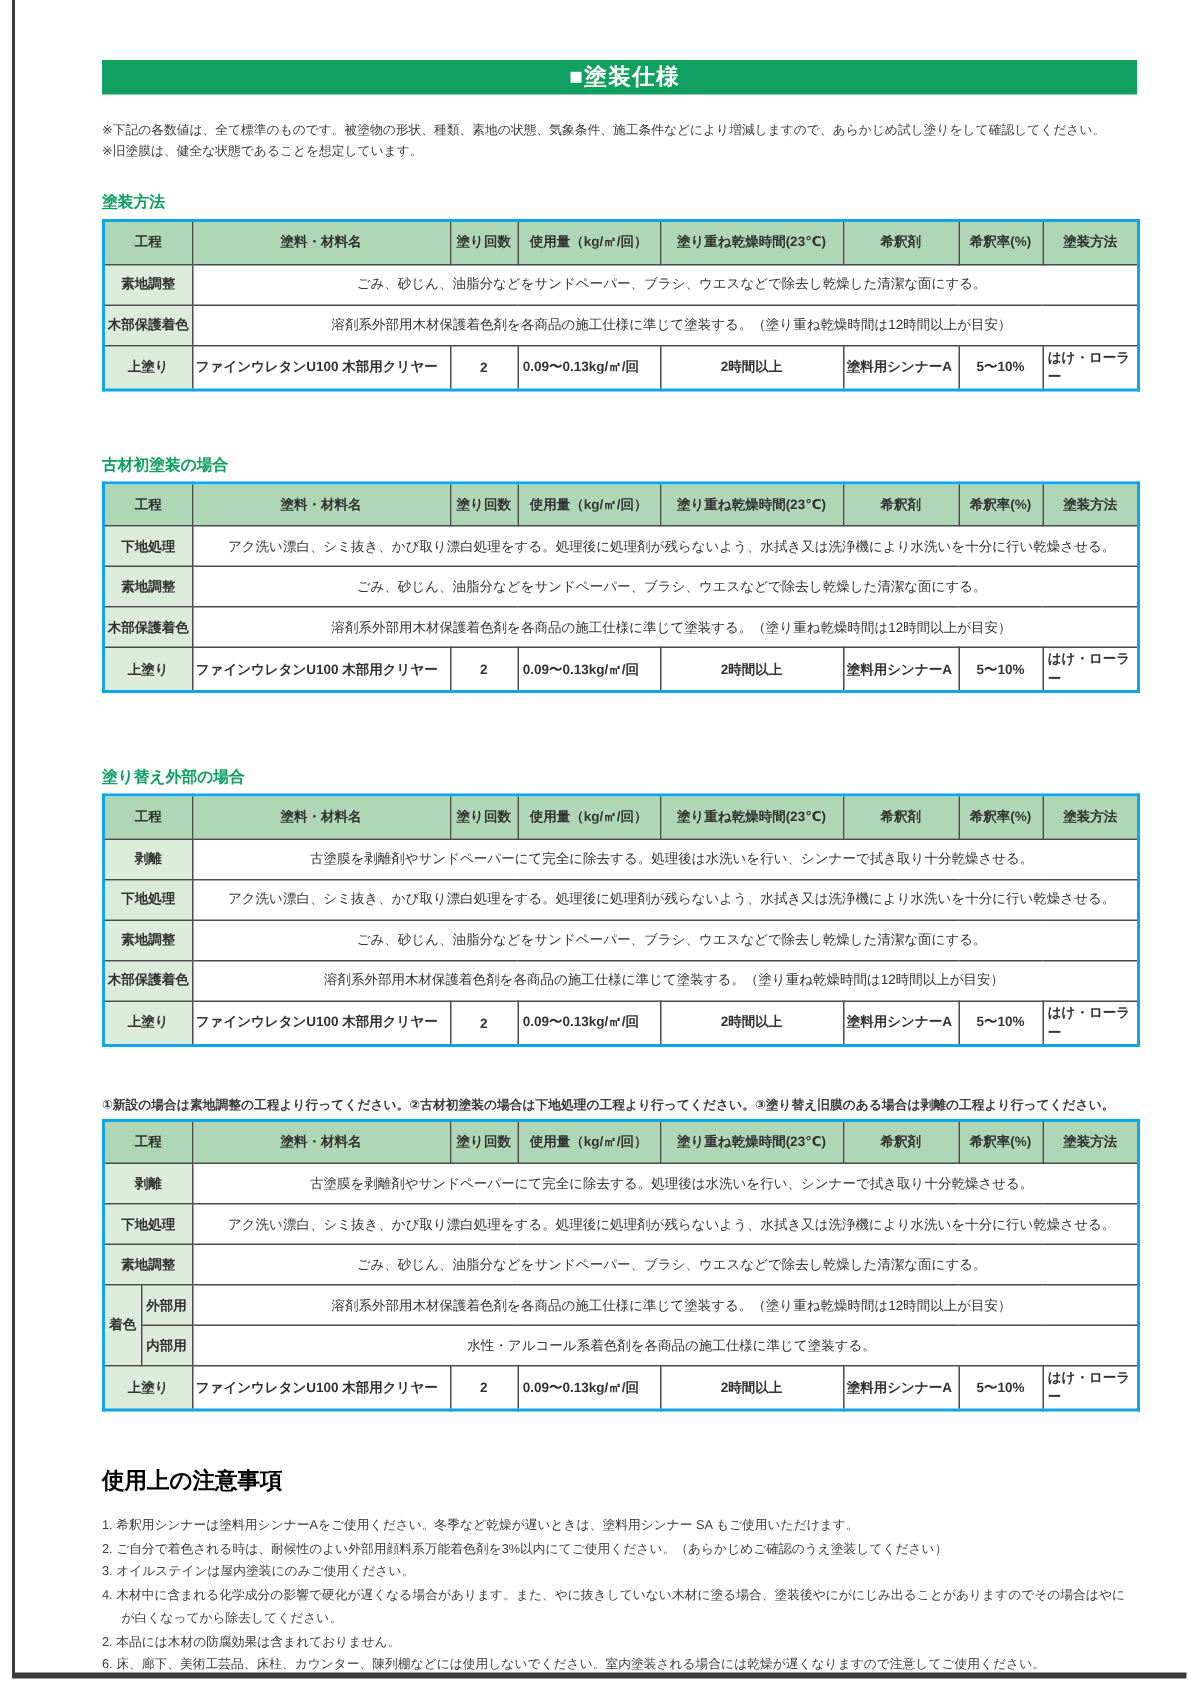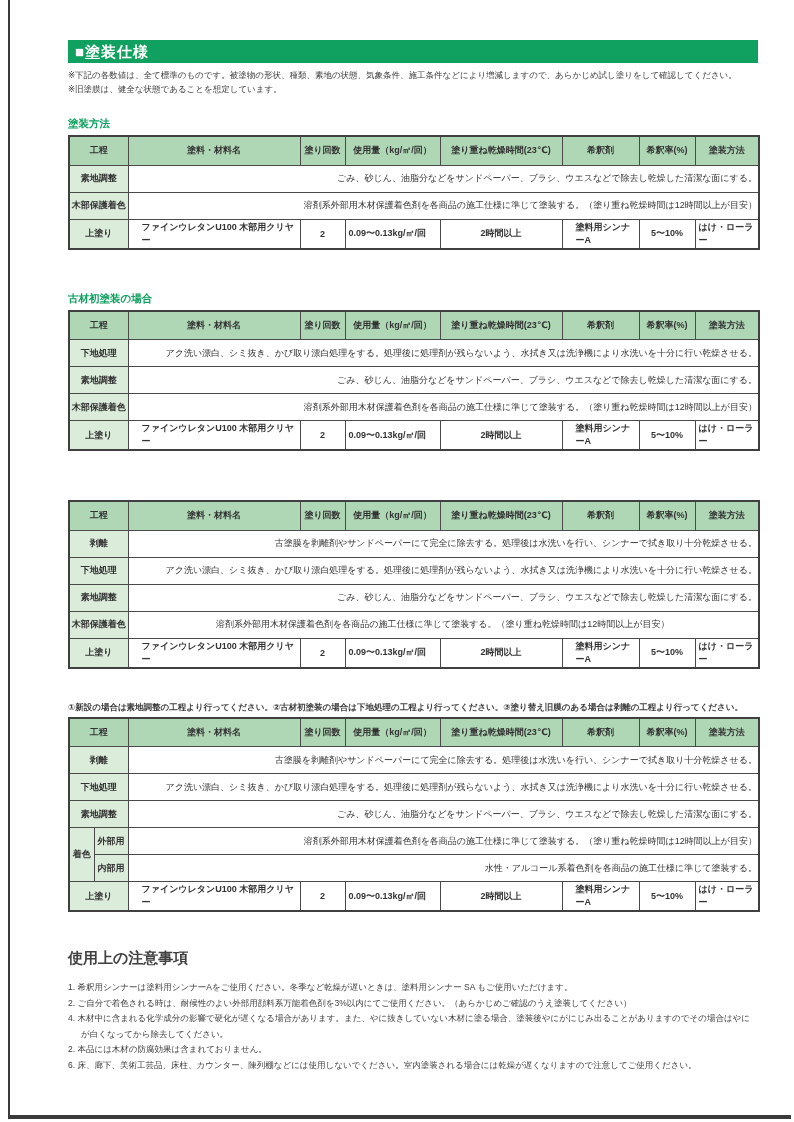--- a/index.html
+++ b/index.html
@@ -2,44 +2,44 @@
 <html><head>
 <meta charset="utf-8">
 <style>
   html,body{margin:0;padding:0;background:#ffffff;}
   body{font-family:"Liberation Sans","DejaVu Sans",sans-serif;color:#333;}
   .page{position:relative;width:794px;height:1122px;background:#fff;overflow:hidden;}
   .frame-left{position:absolute;left:8px;top:0;width:2px;height:1117px;background:#3a3a3a;}
   .frame-bottom{position:absolute;left:8px;top:1115px;width:783px;height:4px;background:#3a3a3a;}
   .content{position:absolute;left:68px;top:0;width:690px;}
   .title-bar{margin-top:40px;height:23px;background:#10a05f;color:#fff;font-weight:bold;
-             font-size:15px;line-height:23px;padding-left:7px;box-sizing:border-box;letter-spacing:1px;}
-  .top-notes{margin-top:6px;font-size:8.5px;line-height:13.5px;color:#3c3c3c;}
+             font-size:15px;line-height:23px;padding-left:7px;box-sizing:border-box;letter-spacing:1px;text-align:center;}
+  .top-notes{margin-top:17px;font-size:8.5px;line-height:13.5px;color:#3c3c3c;}
   .sec{margin:0;}
   .sec-h{margin:0 0 4px 0;font-size:10.5px;font-weight:bold;color:#0fa060;}
   .sec-1{margin-top:21px;}
   .sec-2{margin-top:42px;}
   .sec-3{margin-top:49px;}
   .sec-4{margin-top:32px;}
   .table-note{font-size:8.5px;color:#3c3c3c;margin:0 0 4px 0;line-height:12px;font-weight:bold;}
-  table{border-collapse:collapse;table-layout:fixed;width:690px;border:2px solid #404040;}
+  table{border-collapse:collapse;table-layout:fixed;width:690px;border:2px solid #0ea5e9;}
   th,td{border:1px solid #4a4a4a;box-sizing:border-box;font-size:9px;overflow:hidden;}
   thead tr{height:29px;}
   tr.desc{height:27px;}
   tr.data{height:21px;}
   th{background:#afd7b5;font-weight:bold;text-align:center;padding:0 1px;}
   td.stage{background:#dcecdb;font-weight:bold;text-align:center;padding:0 1px;}
-  td.descc{padding-left:10px;text-align:right;font-weight:500;}
+  td.descc{padding-left:10px;text-align:center;font-weight:500;}
   td.descc.center{text-align:center;padding-left:0;}
   td.val{font-weight:bold;}
   td.val.c{text-align:center;}
-  td.val.l{text-align:left;padding-left:13px;}
+  td.val.l{text-align:left;padding-left:2px;}
   td.val.l2{text-align:left;padding-left:3px;}
   .prec{margin-top:37px;}
-  .prec-h{margin:0 0 12px 0;font-size:15px;font-weight:bold;color:#404040;}
+  .prec-h{margin:0 0 12px 0;font-size:15px;font-weight:bold;color:#000000;}
   .prec-item{font-size:8.5px;line-height:15.5px;color:#3c3c3c;padding-left:13px;text-indent:-13px;}
 </style>
 </head>
 <body>
 
 <div class="page">
   <div class="frame-left"></div>
   <div class="frame-bottom"></div>
 
   <div class="content">
@@ -145,20 +145,21 @@
               <td class="val c">2時間以上</td>
               <td class="val l">塗料用シンナーA</td>
               <td class="val c">5〜10%</td>
               <td class="val l2">はけ・ローラー</td>
             </tr>
           </tbody>
         </table>
     </section>
 
     <section class="sec sec-3">
+      <h2 class="sec-h">塗り替え外部の場合</h2>
       <table>
           <colgroup>
             <col style="width: 59px;">
             <col style="width: 172px;">
             <col style="width: 45px;">
             <col style="width: 95px;">
             <col style="width: 122px;">
             <col style="width: 77px;">
             <col style="width: 56px;">
             <col style="width: 64px;">
@@ -265,19 +266,20 @@
               <td class="val l2">はけ・ローラー</td>
             </tr>
           </tbody>
         </table>
     </section>
 
     <section class="prec">
       <h2 class="prec-h">使用上の注意事項</h2>
       <div class="prec-item">1. 希釈用シンナーは塗料用シンナーAをご使用ください。冬季など乾燥が遅いときは、塗料用シンナー SA もご使用いただけます。</div>
       <div class="prec-item">2. ご自分で着色される時は、耐候性のよい外部用顔料系万能着色剤を3%以内にてご使用ください。（あらかじめご確認のうえ塗装してください）</div>
+      <div class="prec-item">3. オイルステインは屋内塗装にのみご使用ください。</div>
       <div class="prec-item">4. 木材中に含まれる化学成分の影響で硬化が遅くなる場合があります。また、やに抜きしていない木材に塗る場合、塗装後やにがにじみ出ることがありますのでその場合はやにが白くなってから除去してください。</div>
       <div class="prec-item">2. 本品には木材の防腐効果は含まれておりません。</div>
       <div class="prec-item">6. 床、廊下、美術工芸品、床柱、カウンター、陳列棚などには使用しないでください。室内塗装される場合には乾燥が遅くなりますので注意してご使用ください。</div>
     </section>
 
   </div>
 </div>
 
 </body></html>

